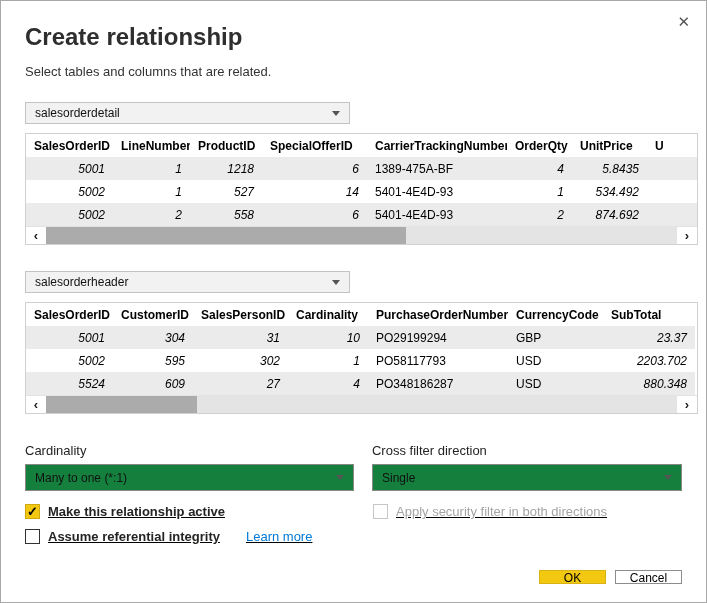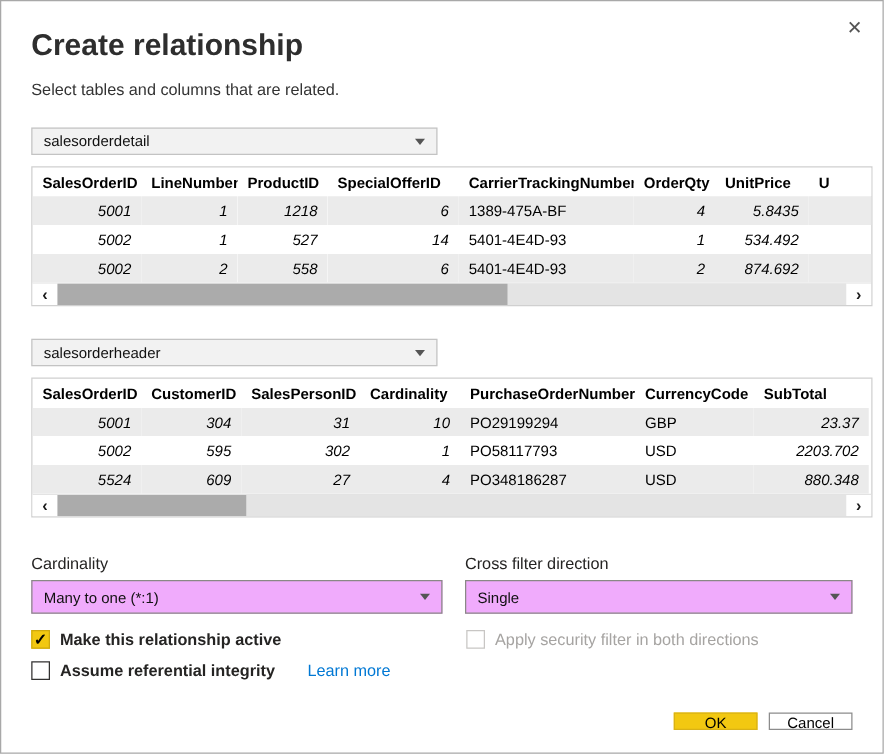--- a/index.html
+++ b/index.html
@@ -111,28 +111,28 @@
   .thumb-a { width:57%; }
   .thumb-b { width:24%; }
   
   .options-row { display:flex; margin-top:29px; }
   .opt-col-left { width:330px; margin-right:18px; }
   .opt-col-right { width:311px; }
   .opt-label { font-size:13px; color:#252423; }
   .combo {
     margin-top:6px;
     height:27px;
-    background:#f0abfc;
+    background:#15803d;
     border:1px solid #8a8886;
     display:flex; align-items:center; justify-content:space-between;
     padding:0 9px;
     font-size:12px; color:#111;
     cursor:pointer;
   }
-  .check-row { display:flex; margin-top:13px; align-items:center; }
+  .check-row { display:flex; margin-top:13px; align-items:center;text-decoration:underline; }
   .check-item { display:flex; align-items:center; }
   .check-item.left { width:330px; margin-right:18px; }
   .checkbox {
     width:15px; height:15px; flex:0 0 15px;
     border:1px solid #323130; background:#fff;
     margin-right:8px; position:relative;
     cursor:pointer;
   }
   .checkbox.checked { background:#f2c811; border-color:#cfa90e; }
   .checkbox.checked::after {

